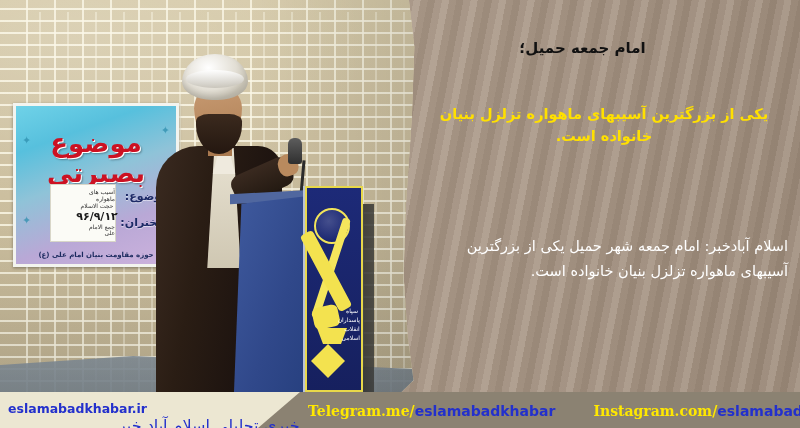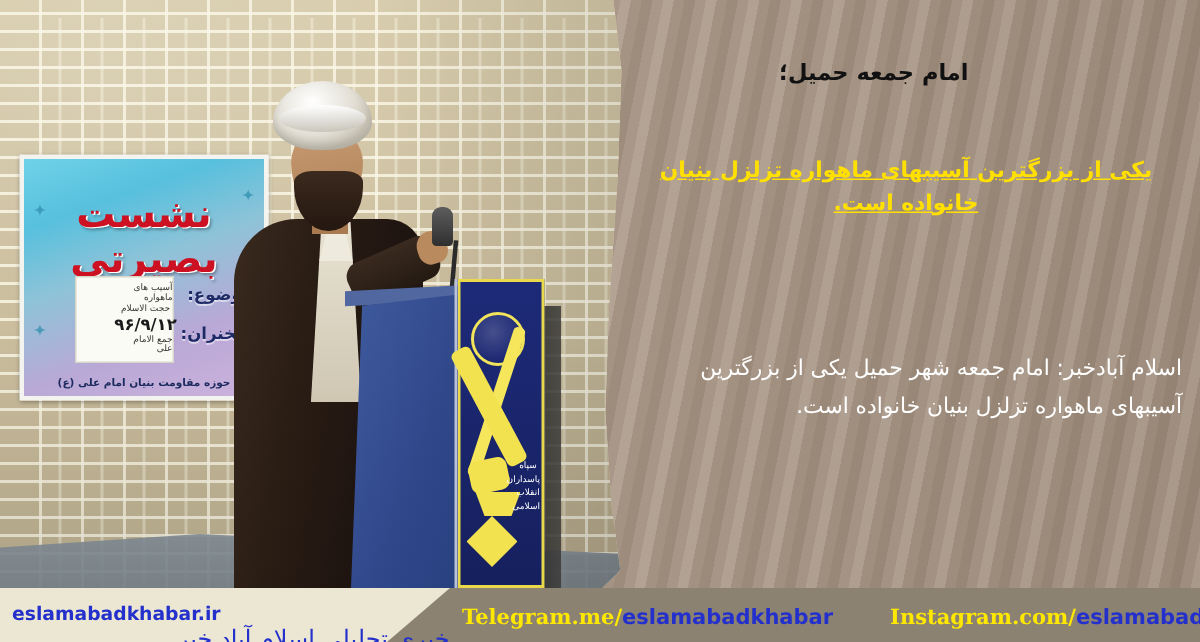--- a/index.html
+++ b/index.html
@@ -47,21 +47,20 @@
   .subhead{
     position:absolute;
     left:416px;top:104px;width:376px;
     text-align:center;
     direction:rtl;
     color:#ffe000;
     font-weight:bold;
     font-size:14.5px;
     line-height:1.5;
     font-family:"DejaVu Sans","Liberation Sans",sans-serif;
-    text-decoration:underline;
   }
 
   .body-copy{
     position:absolute;
     left:430px;top:234px;width:358px;
     text-align:right;
     direction:rtl;
     color:#ffffff;
     font-size:14.5px;
     line-height:1.75;
@@ -325,21 +324,21 @@
     <div class="wall-offset"></div>
     <div class="floor"></div>
     <div class="wall-shadow"></div>
 
     <div class="banner">
       <div class="banner-orn" style="left:6px;top:28px;">✦</div>
       <div class="banner-orn" style="right:6px;top:18px;">✦</div>
       <div class="banner-orn" style="left:6px;top:108px;">✦</div>
       <div class="banner-orn" style="right:6px;top:112px;">✦</div>
 
-      <div class="banner-title">نشست بصیرتی</div>
+      <div class="banner-title">موضوع بصیرتی</div>
 
       <div class="banner-lbl l1">موضوع:</div>
       <div class="banner-lbl l2">سخنران:</div>
 
       <div class="banner-card">
         <span>آسیب های ماهواره</span>
         <span>حجت الاسلام</span>
         <span class="date">۹۶/۹/۱۲</span>
         <span>جمع الامام علی</span>
       </div>

